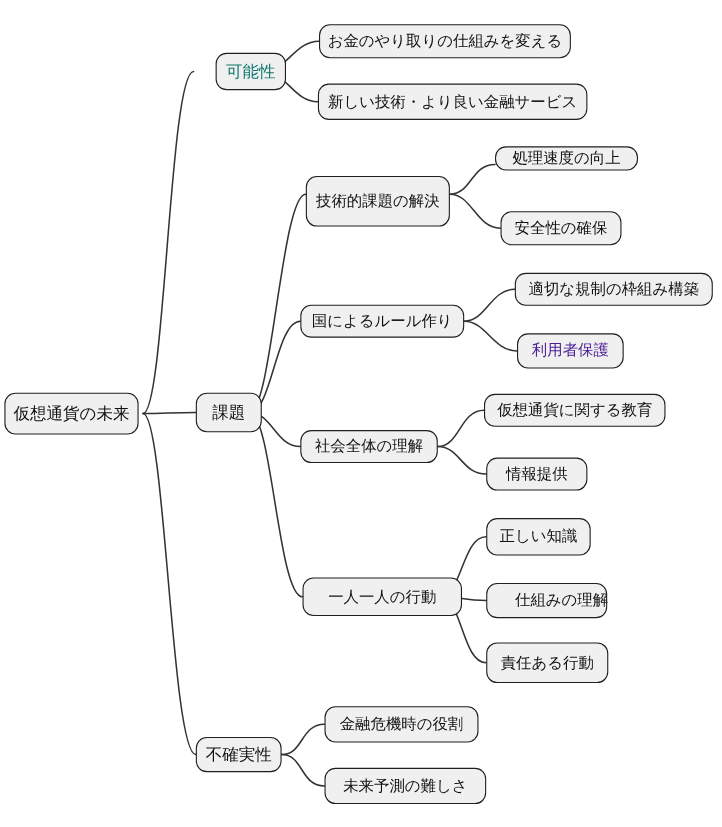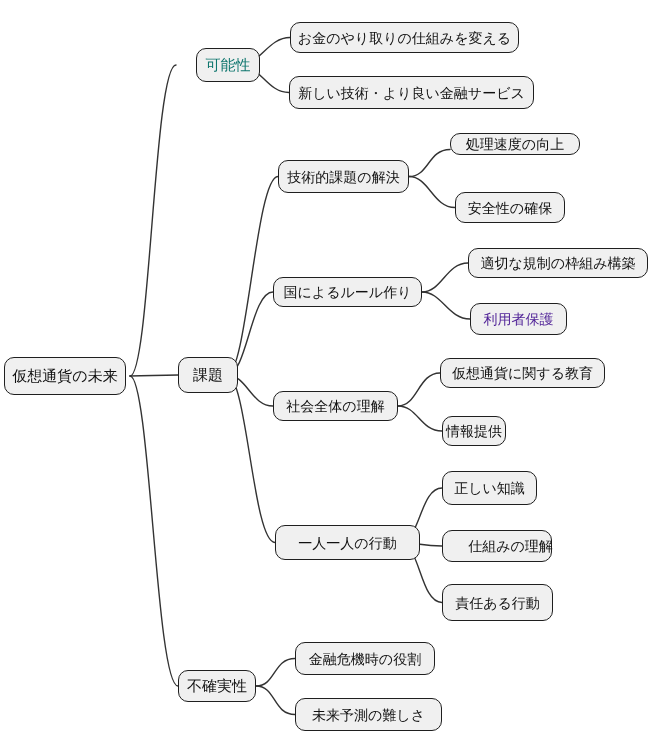--- a/index.html
+++ b/index.html
@@ -63,29 +63,29 @@
       <path d="M 400 542.5 C 420 542.5, 420 602.5, 442 602.5" fill="none" stroke="#333333" stroke-width="1.4" stroke-linecap="round"></path>
       <path d="M 130 376 C 150 376, 156 686, 178 686" fill="none" stroke="#333333" stroke-width="1.4" stroke-linecap="round"></path>
       <path d="M 256 686 C 276 686, 273 658.5, 295 658.5" fill="none" stroke="#333333" stroke-width="1.4" stroke-linecap="round"></path>
       <path d="M 256 686 C 276 686, 273 714.5, 295 714.5" fill="none" stroke="#333333" stroke-width="1.4" stroke-linecap="round"></path>
     </svg>
 <div class="node d0" style="left: 4px; top: 357px; width: 122px; height: 38px; background: rgb(240, 240, 240); border-color: rgb(31, 31, 31); color: rgb(17, 17, 17);">仮想通貨の未来</div>
     <div class="node d1" style="left: 176px; top: 48px; width: 64px; height: 34px; background: rgb(240, 240, 240); border-color: rgb(31, 31, 31); color: #0f766e; margin-left: 20px;">可能性</div>
     <div class="node d2" style="left: 290px; top: 22px; width: 229px; height: 31px; background: rgb(240, 240, 240); border-color: rgb(31, 31, 31); color: rgb(17, 17, 17);">お金のやり取りの仕組みを変える</div>
     <div class="node d2" style="left: 289px; top: 76px; width: 245px; height: 33px; background: rgb(240, 240, 240); border-color: rgb(31, 31, 31); color: rgb(17, 17, 17);">新しい技術・より良い金融サービス</div>
     <div class="node d1" style="left: 178px; top: 357px; width: 60px; height: 36px; background: rgb(240, 240, 240); border-color: rgb(31, 31, 31); color: rgb(17, 17, 17);">課題</div>
-    <div class="node d2" style="left: 278px; top: 160px; width: 131px; height: 33px; background: rgb(240, 240, 240); border-color: rgb(31, 31, 31); color: rgb(17, 17, 17);">技術的課題の解決</div>
+    <div class="node d2" style="left: 278px; top: 160px; width: 131px; height: 46px; background: rgb(240, 240, 240); border-color: rgb(31, 31, 31); color: rgb(17, 17, 17);">技術的課題の解決</div>
     <div class="node d3" style="left: 450px; top: 133px; width: 130px; height: 22px; background: rgb(240, 240, 240); border-color: rgb(31, 31, 31); color: rgb(17, 17, 17);">処理速度の向上</div>
     <div class="node d3" style="left: 455px; top: 192px; width: 110px; height: 31px; background: rgb(240, 240, 240); border-color: rgb(31, 31, 31); color: rgb(17, 17, 17);">安全性の確保</div>
     <div class="node d2" style="left: 273px; top: 277px; width: 149px; height: 30px; background: rgb(240, 240, 240); border-color: rgb(31, 31, 31); color: rgb(17, 17, 17);">国によるルール作り</div>
     <div class="node d3" style="left: 468px; top: 248px; width: 180px; height: 30px; background: rgb(240, 240, 240); border-color: rgb(31, 31, 31); color: rgb(17, 17, 17);">適切な規制の枠組み構築</div>
     <div class="node d3" style="left: 470px; top: 303px; width: 97px; height: 32px; background: rgb(240, 240, 240); border-color: rgb(31, 31, 31); color: #4c1d95;">利用者保護</div>
     <div class="node d2" style="left: 273px; top: 391px; width: 125px; height: 30px; background: rgb(240, 240, 240); border-color: rgb(31, 31, 31); color: rgb(17, 17, 17);">社会全体の理解</div>
     <div class="node d3" style="left: 440px; top: 358px; width: 165px; height: 30px; background: rgb(240, 240, 240); border-color: rgb(31, 31, 31); color: rgb(17, 17, 17);">仮想通貨に関する教育</div>
-    <div class="node d3" style="left: 442px; top: 416px; width: 64px; height: 30px; background: rgb(240, 240, 240); border-color: rgb(31, 31, 31); color: rgb(17, 17, 17);">情報提供</div>
+    <div class="node d3" style="left: 442px; top: 416px; width: 92px; height: 30px; background: rgb(240, 240, 240); border-color: rgb(31, 31, 31); color: rgb(17, 17, 17);">情報提供</div>
     <div class="node d2" style="left: 275px; top: 525px; width: 145px; height: 35px; background: rgb(240, 240, 240); border-color: rgb(31, 31, 31); color: rgb(17, 17, 17);">一人一人の行動</div>
     <div class="node d3" style="left: 442px; top: 471px; width: 95px; height: 34px; background: rgb(240, 240, 240); border-color: rgb(31, 31, 31); color: rgb(17, 17, 17);">正しい知識</div>
     <div class="node d3" style="left: 442px; top: 530px; width: 110px; height: 32px; background: rgb(240, 240, 240); border-color: rgb(31, 31, 31); color: rgb(17, 17, 17); padding-left: 27px;">仕組みの理解</div>
     <div class="node d3" style="left: 442px; top: 584px; width: 111px; height: 37px; background: rgb(240, 240, 240); border-color: rgb(31, 31, 31); color: rgb(17, 17, 17);">責任ある行動</div>
     <div class="node d1" style="left: 178px; top: 670px; width: 78px; height: 32px; background: rgb(240, 240, 240); border-color: rgb(31, 31, 31); color: rgb(17, 17, 17);">不確実性</div>
     <div class="node d2" style="left: 295px; top: 642px; width: 140px; height: 33px; background: rgb(240, 240, 240); border-color: rgb(31, 31, 31); color: rgb(17, 17, 17);">金融危機時の役割</div>
     <div class="node d2" style="left: 295px; top: 698px; width: 147px; height: 33px; background: rgb(240, 240, 240); border-color: rgb(31, 31, 31); color: rgb(17, 17, 17);">未来予測の難しさ</div>
   </div>
 
 </body></html>

